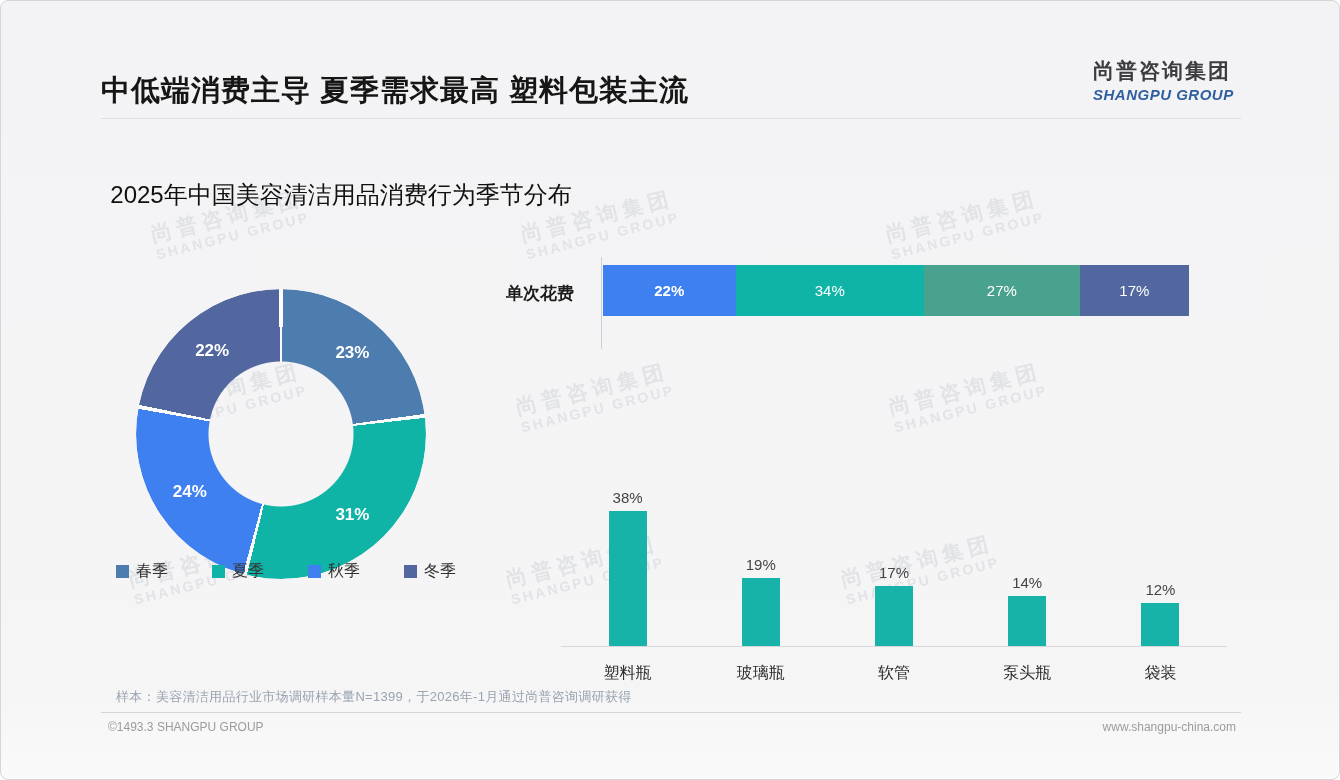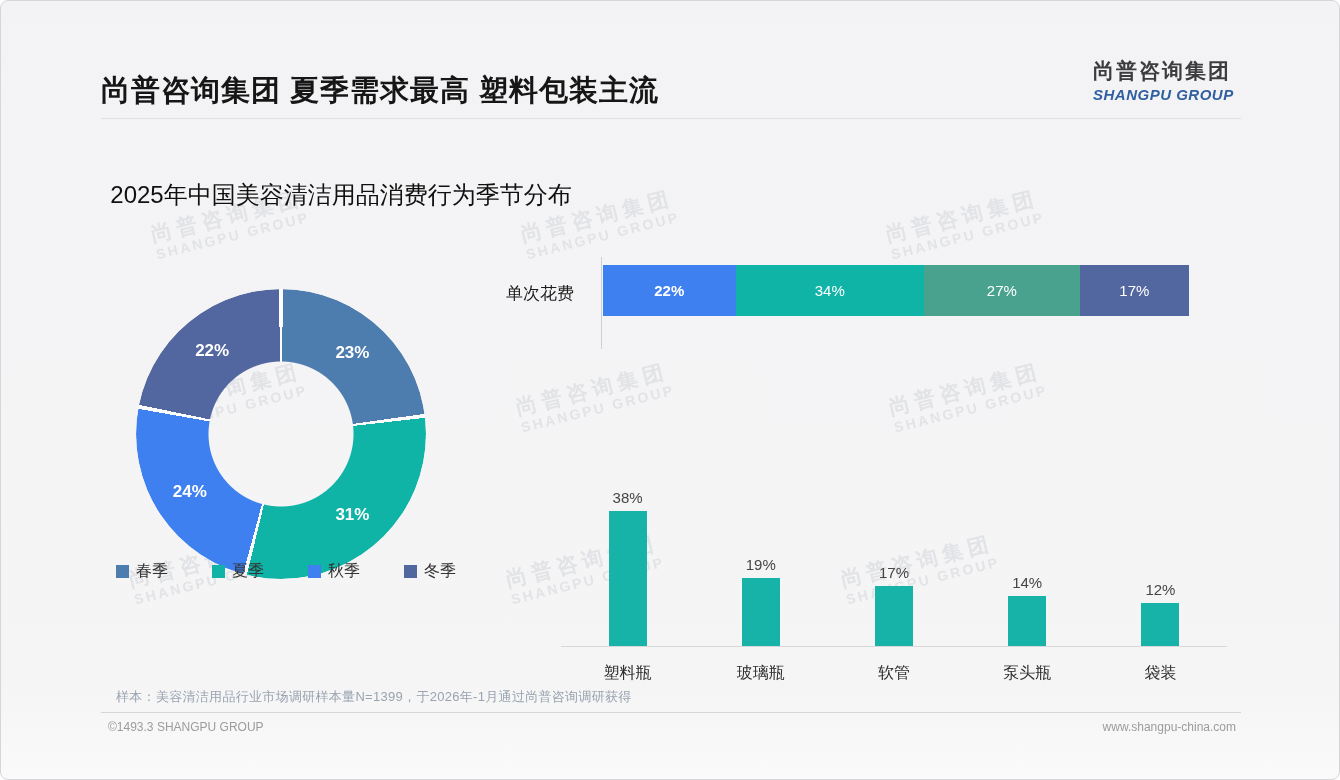--- a/index.html
+++ b/index.html
@@ -61,21 +61,21 @@
   
   .legend { display: flex; justify-content: center; align-items: center; }
   .legend-item { display: flex; align-items: center; }
   .legend-sq { display: inline-block; }
   .legend-seasons { left: 75px; top: 560px; width: 420px; gap: 44px; font-size: 16px; color: #333; }
   .legend-seasons .legend-sq { width: 13px; height: 13px; margin-right: 7px; }
   .legend-spend { left: 600px; top: 363px; width: 590px; gap: 26px; font-size: 13px; color: #5a5a5a; }
   .legend-spend .legend-sq { width: 10px; height: 10px; margin-right: 5px; }
 
   
-  .spend-label { left: 505px; top: 281px; font-size: 17px; font-weight: 400; color: #1c1c1c; }
+  .spend-label { left: 505px; top: 281px; font-size: 17px; font-weight: 700; color: #1c1c1c; }
   .spend-axis  { left: 600px; top: 256px; width: 1px; height: 92px; background: #cfcfd2; }
   .spend-bar   { left: 602px; top: 264px; width: 586px; height: 51px; display: flex; }
   .spend-seg {
     display: flex; align-items: center; justify-content: center;
     color: #ffffff; font-size: 15px;
   }
   .spend-seg.first { font-weight: 700; }
 
   
   .pack-chart { left: 560px; top: 468px; width: 666px; }
@@ -130,21 +130,21 @@
       <div class="wm" style="left: 505px; top: 548px;">
         <div class="wm-cn">尚普咨询集团</div>
         <div class="wm-en">SHANGPU GROUP</div>
       </div>
       <div class="wm" style="left: 840px; top: 548px;">
         <div class="wm-cn">尚普咨询集团</div>
         <div class="wm-en">SHANGPU GROUP</div>
       </div>
     </div>
 
-  <h1 class="layer main-title">尚普咨询集团 夏季需求最高 塑料包装主流</h1>
+  <h1 class="layer main-title">中低端消费主导 夏季需求最高 塑料包装主流</h1>
   <div class="layer title-rule"></div>
 
   <div class="layer logo">
     <div class="logo-cn">尚普咨询集团</div>
     <div class="logo-en">SHANGPU GROUP</div>
   </div>
 
   <h2 class="layer sec-title sec-title-left">2025年中国美容清洁用品消费行为季节分布</h2>
 
   <div class="layer donut" id="donut" style="background: conic-gradient(rgb(253, 253, 253) 0deg, rgb(253, 253, 253) 0.8deg, rgb(77, 124, 174) 0.8deg, rgb(77, 124, 174) 82deg, rgb(253, 253, 253) 82deg, rgb(253, 253, 253) 82.8deg, rgb(253, 253, 253) 82.8deg, rgb(253, 253, 253) 83.6deg, rgb(15, 180, 166) 83.6deg, rgb(15, 180, 166) 193.6deg, rgb(253, 253, 253) 193.6deg, rgb(253, 253, 253) 194.4deg, rgb(253, 253, 253) 194.4deg, rgb(253, 253, 253) 195.2deg, rgb(63, 128, 241) 195.2deg, rgb(63, 128, 241) 280deg, rgb(253, 253, 253) 280deg, rgb(253, 253, 253) 280.8deg, rgb(253, 253, 253) 280.8deg, rgb(253, 253, 253) 281.6deg, rgb(82, 102, 159) 281.6deg, rgb(82, 102, 159) 359.2deg, rgb(253, 253, 253) 359.2deg, rgb(253, 253, 253) 360deg);"></div>

